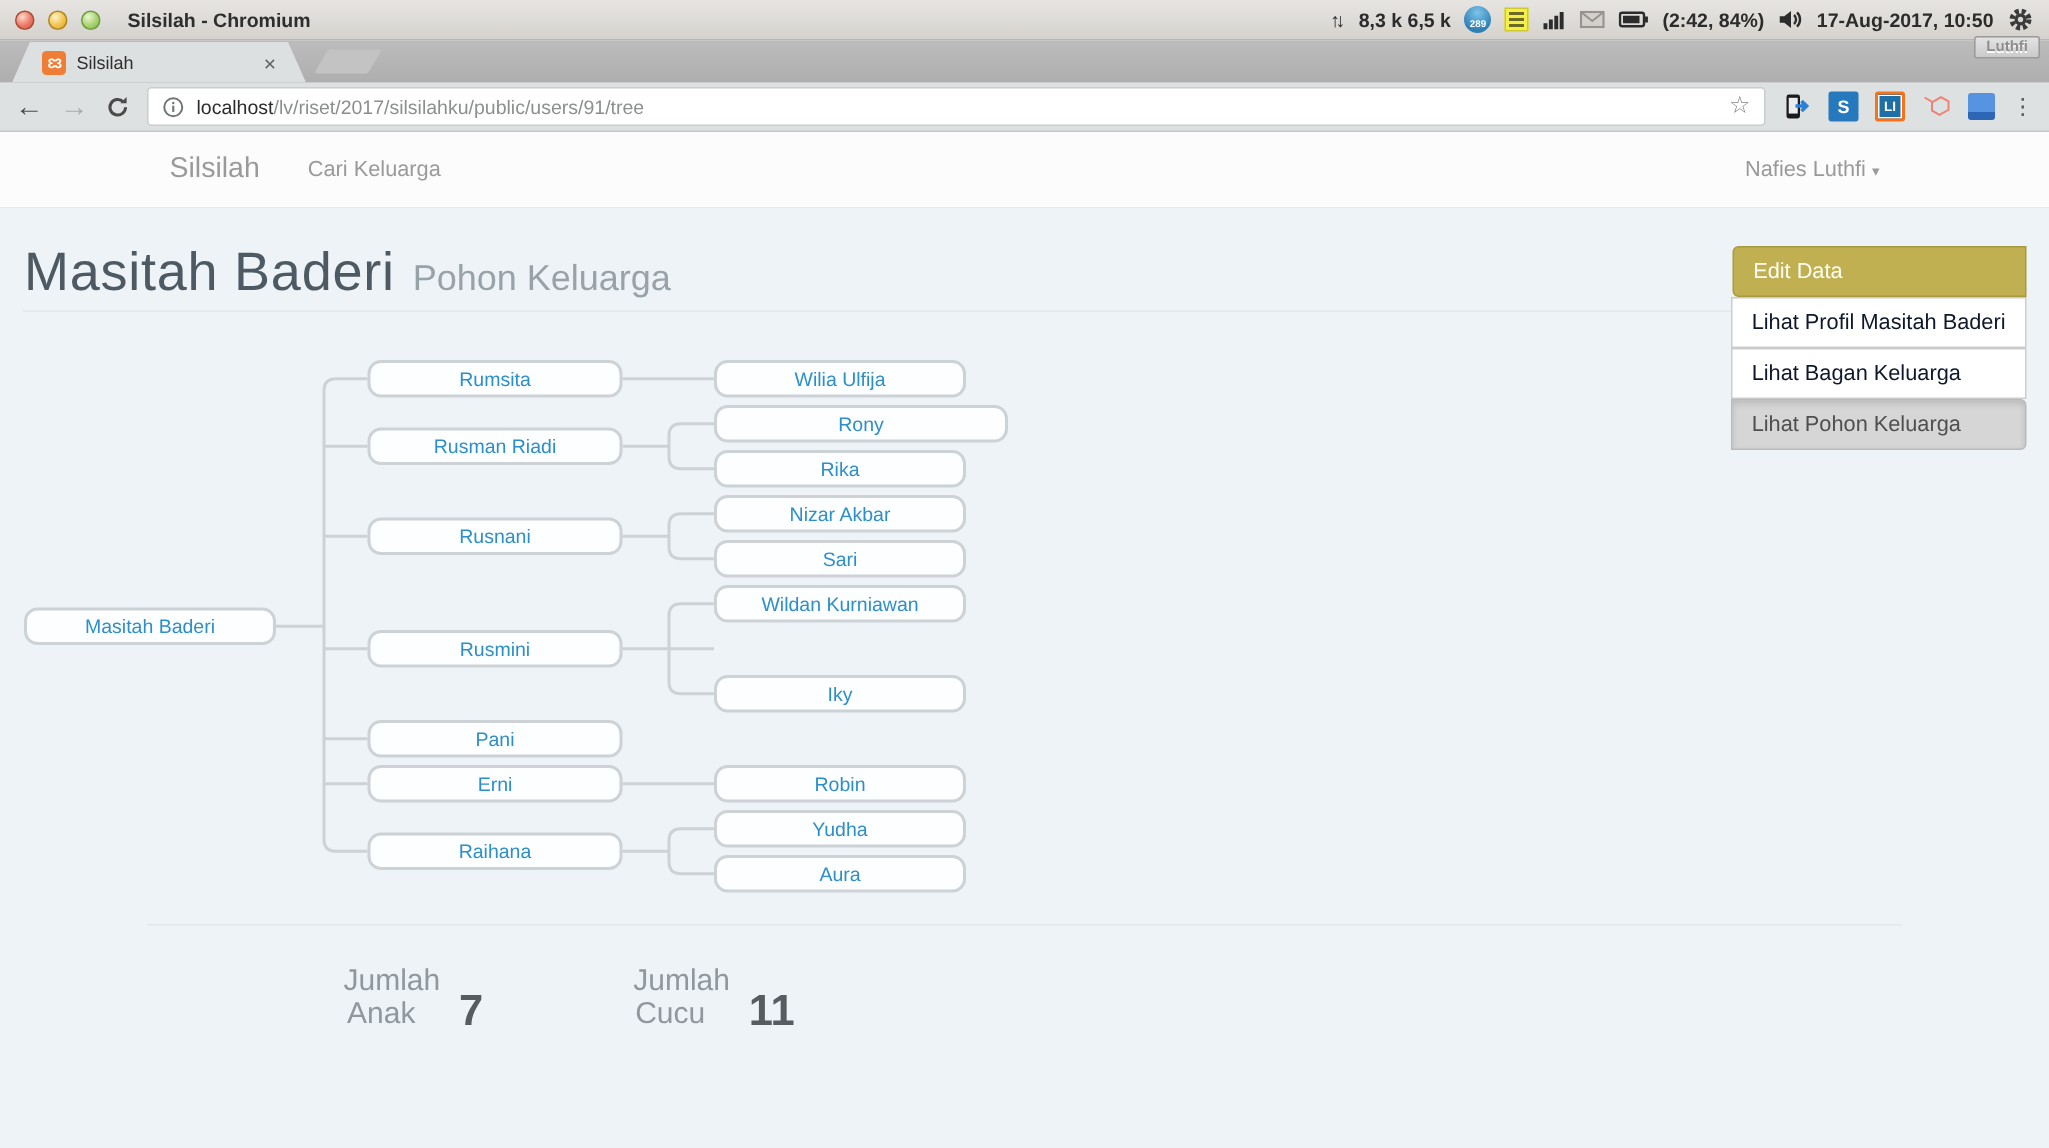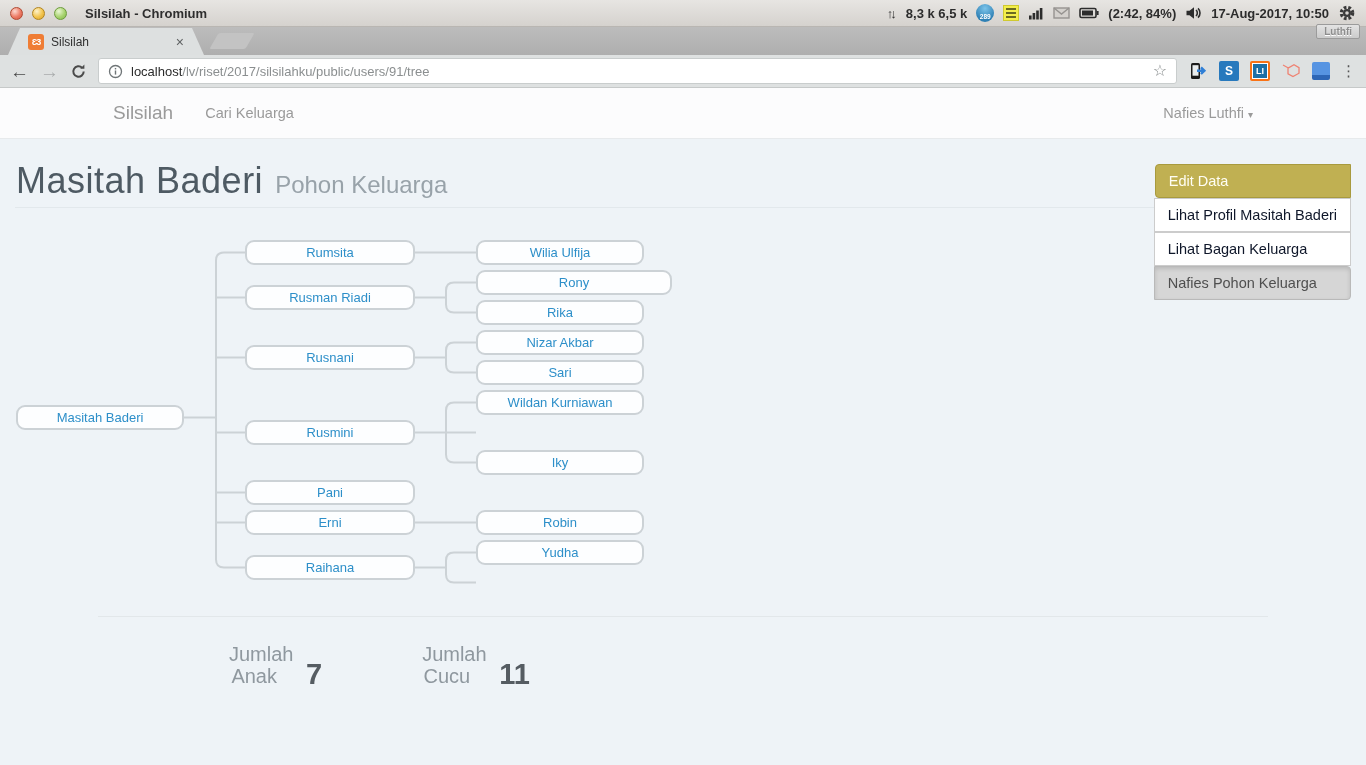--- a/index.html
+++ b/index.html
@@ -204,21 +204,21 @@
 
 <div class="content">
 
   <div class="page-header">
     <span class="page-title">Masitah Baderi</span>
     <span class="page-subtitle">Pohon Keluarga</span>
     <div class="btn-group">
       <button class="btn btn-olive">Edit Data</button>
       <button class="btn">Lihat Profil Masitah Baderi</button>
       <button class="btn">Lihat Bagan Keluarga</button>
-      <button class="btn btn-active">Nafies Pohon Keluarga</button>
+      <button class="btn btn-active">Lihat Pohon Keluarga</button>
     </div>
   </div>
 
   <div class="tree-area" id="tree-area">
     <svg class="tree-svg" id="tree-svg" width="700" height="408">
         <path d="M 415 44.5 L 476 44.5"></path>
         <path d="M 476 74.5 L 454 74.5 Q 446 74.5 446 82.5 L 446 96.5 Q 446 104.5 454 104.5 L 476 104.5"></path>
         <path d="M 415 89.5 L 446 89.5"></path>
         <path d="M 476 134.5 L 454 134.5 Q 446 134.5 446 142.5 L 446 156.5 Q 446 164.5 454 164.5 L 476 164.5"></path>
         <path d="M 415 149.5 L 446 149.5"></path>
@@ -244,20 +244,21 @@
       <div class="tnode" style="left: 476px; top: 122px; width: 168px;">Nizar Akbar</div>
       <div class="tnode" style="left: 476px; top: 152px; width: 168px;">Sari</div>
       <div class="tnode" style="left: 245px; top: 137px; width: 170px;">Rusnani</div>
       <div class="tnode" style="left: 476px; top: 182px; width: 168px;">Wildan Kurniawan</div>
       <div class="tnode" style="left: 476px; top: 242px; width: 168px;">Iky</div>
       <div class="tnode" style="left: 245px; top: 212px; width: 170px;">Rusmini</div>
       <div class="tnode" style="left: 245px; top: 272px; width: 170px;">Pani</div>
       <div class="tnode" style="left: 476px; top: 302px; width: 168px;">Robin</div>
       <div class="tnode" style="left: 245px; top: 302px; width: 170px;">Erni</div>
       <div class="tnode" style="left: 476px; top: 332px; width: 168px;">Yudha</div>
+      <div class="tnode" style="left: 476px; top: 362px; width: 168px;">Aura</div>
       <div class="tnode" style="left: 245px; top: 347px; width: 170px;">Raihana</div>
       <div class="tnode" style="left: 16px; top: 197px; width: 168px;">Masitah Baderi</div>
     </div>
 
   <div class="stats-section">
     <div class="stat" style="margin-left:116px">
       <div class="stat-label">Jumlah Anak</div>
       <div class="stat-value">7</div>
     </div>
     <div class="stat" style="margin-left:100px">

